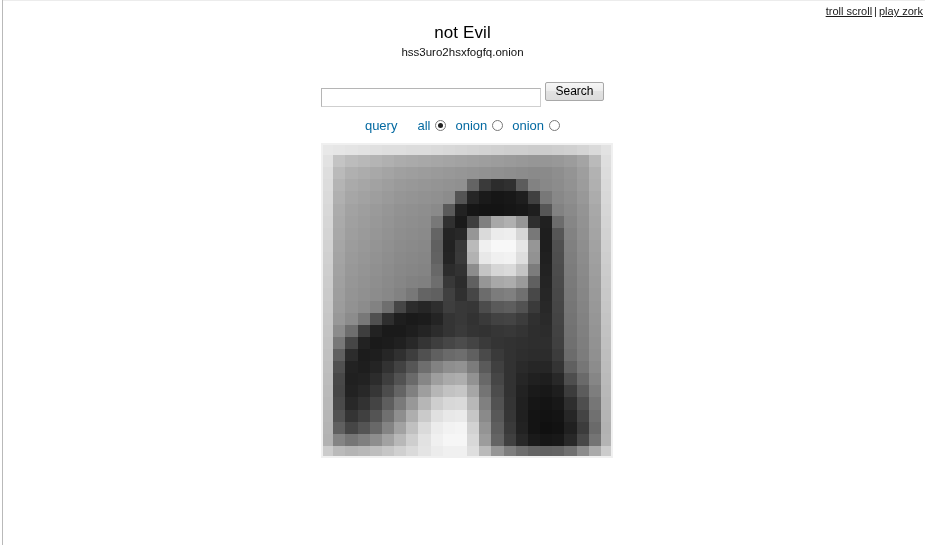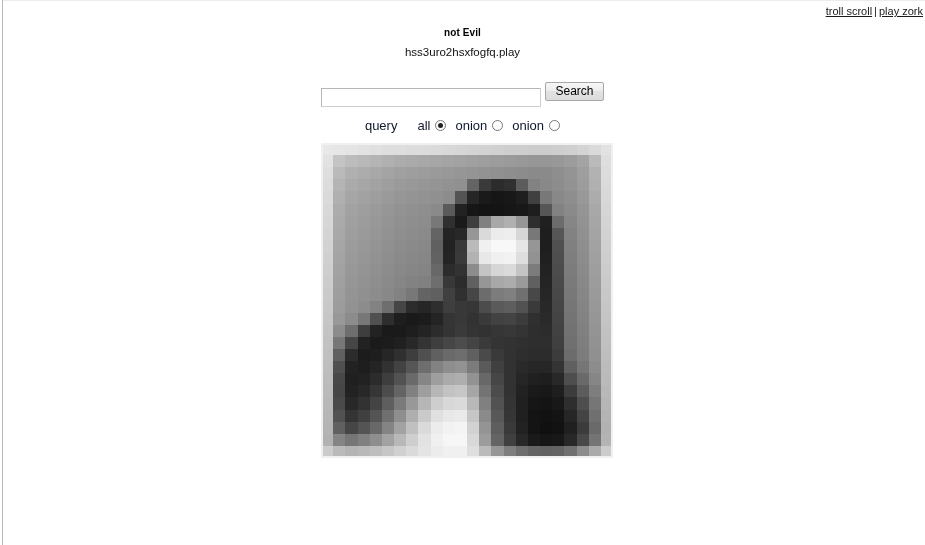--- a/index.html
+++ b/index.html
@@ -55,22 +55,22 @@
 
   
   .header {
     position: absolute;
     top: 24px;
     left: 0;
     width: 925px;
     text-align: center;
   }
   .site-title {
-    font-size: 10px;
-    font-weight: bold;
+    font-size: 17px;
+    font-weight: normal;
     line-height: 18px;
     letter-spacing: 0.1px;
     color: #000;
   }
   .site-subtitle {
     font-size: 11.5px;
     font-weight: normal;
     line-height: 15px;
     margin-top: 3px;
     color: #111;
@@ -122,21 +122,21 @@
   }
 
   .options-row {
     margin-top: 4px;
     font-size: 13px;
     line-height: 18px;
     white-space: nowrap;
     text-align: center;
   }
   .opt-label {
-    color: #0f172a;
+    color: #0369a1;
     text-align: right;
   }
   .opt-query {
     margin-right: 20px;
   }
   .radio {
     display: inline-block;
     width: 11px;
     height: 11px;
     border-radius: 50%;
@@ -181,21 +181,21 @@
 
 <div class="page-edge"></div>
 <div class="page-edge-top"></div>
 
 <div class="topnav">
   <a href="#">troll scroll</a><span class="sep">|</span><a href="#">play zork</a>
 </div>
 
 <div class="header">
   <div class="site-title">not Evil</div>
-  <div class="site-subtitle">hss3uro2hsxfogfq.play</div>
+  <div class="site-subtitle">hss3uro2hsxfogfq.onion</div>
 </div>
 
 <div class="search-area">
   <div class="search-row">
     <input class="search-input" type="text" placeholder="" style="">
     <button class="search-button">Search</button>
   </div>
   <div class="options-row">
     <span class="opt-label opt-query">query</span><span class="opt-label">all</span><span class="radio checked"></span><span class="opt-label">onion</span><span class="radio"></span><span class="opt-label">onion</span><span class="radio last"></span>
   </div>

